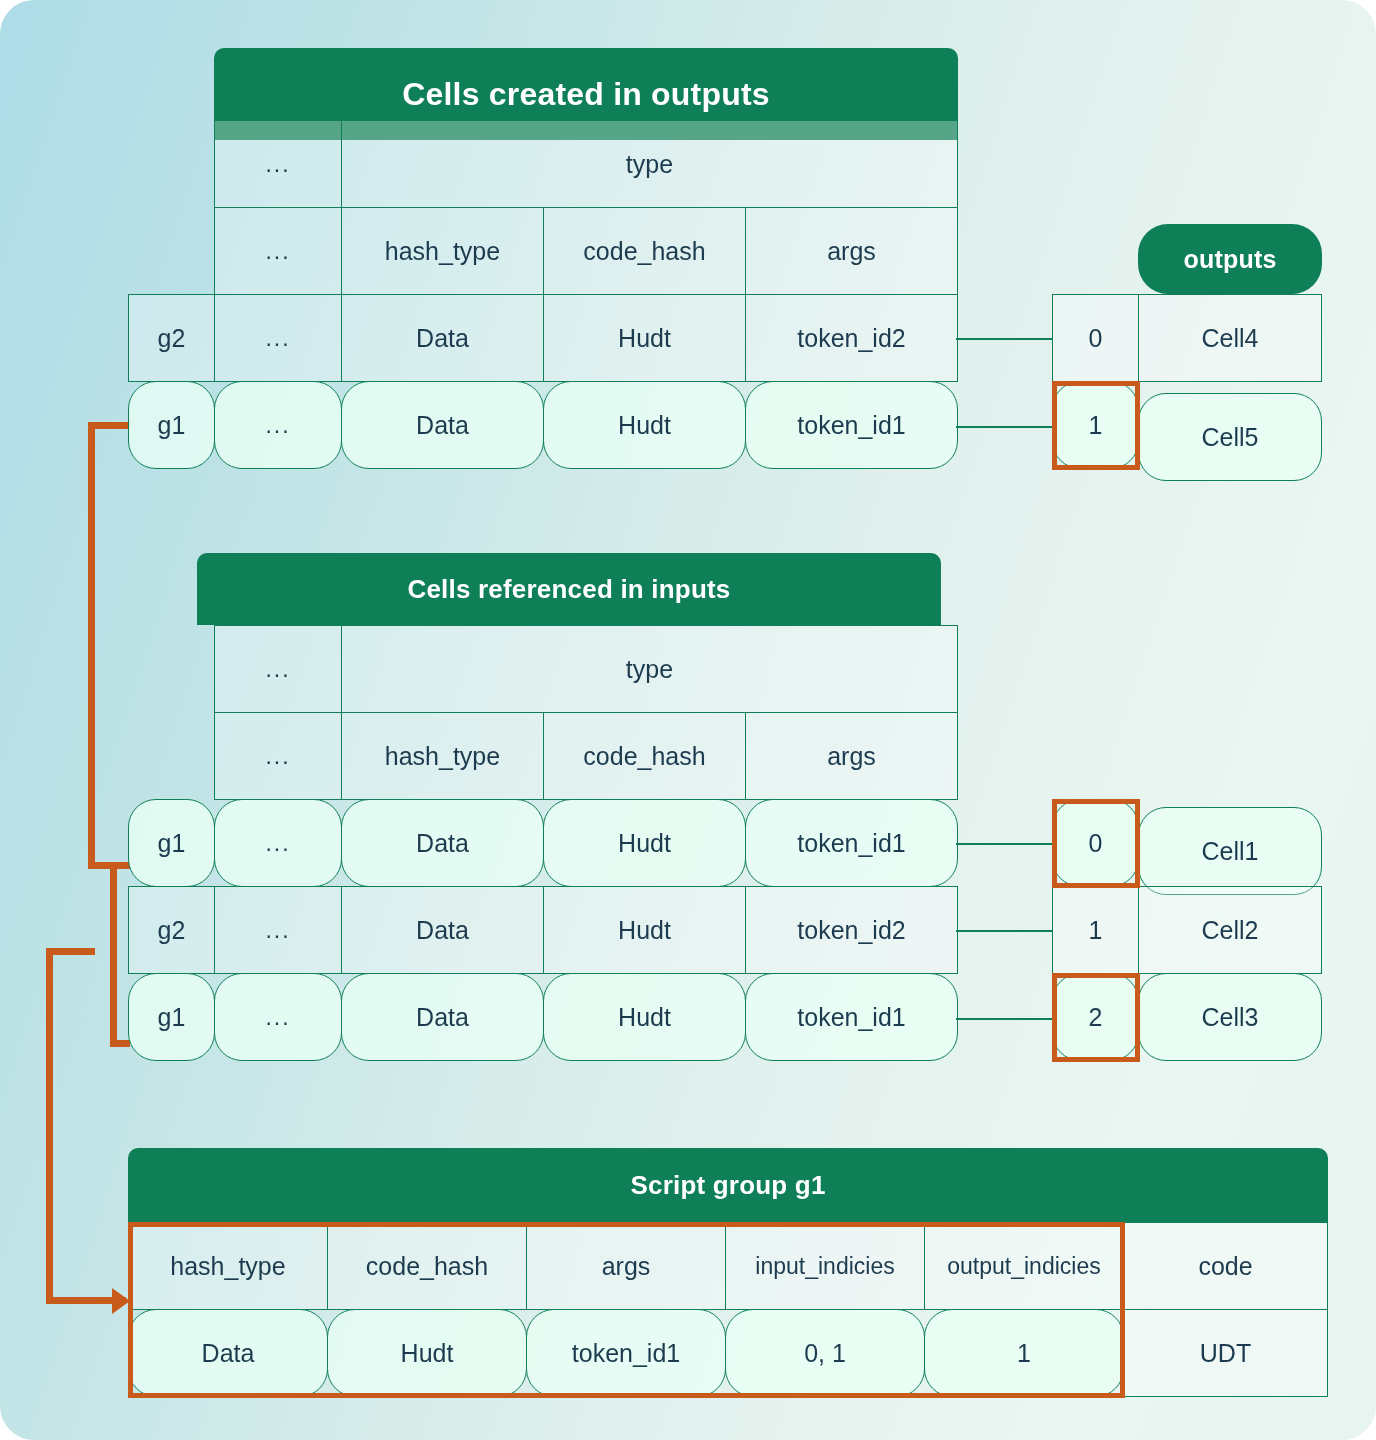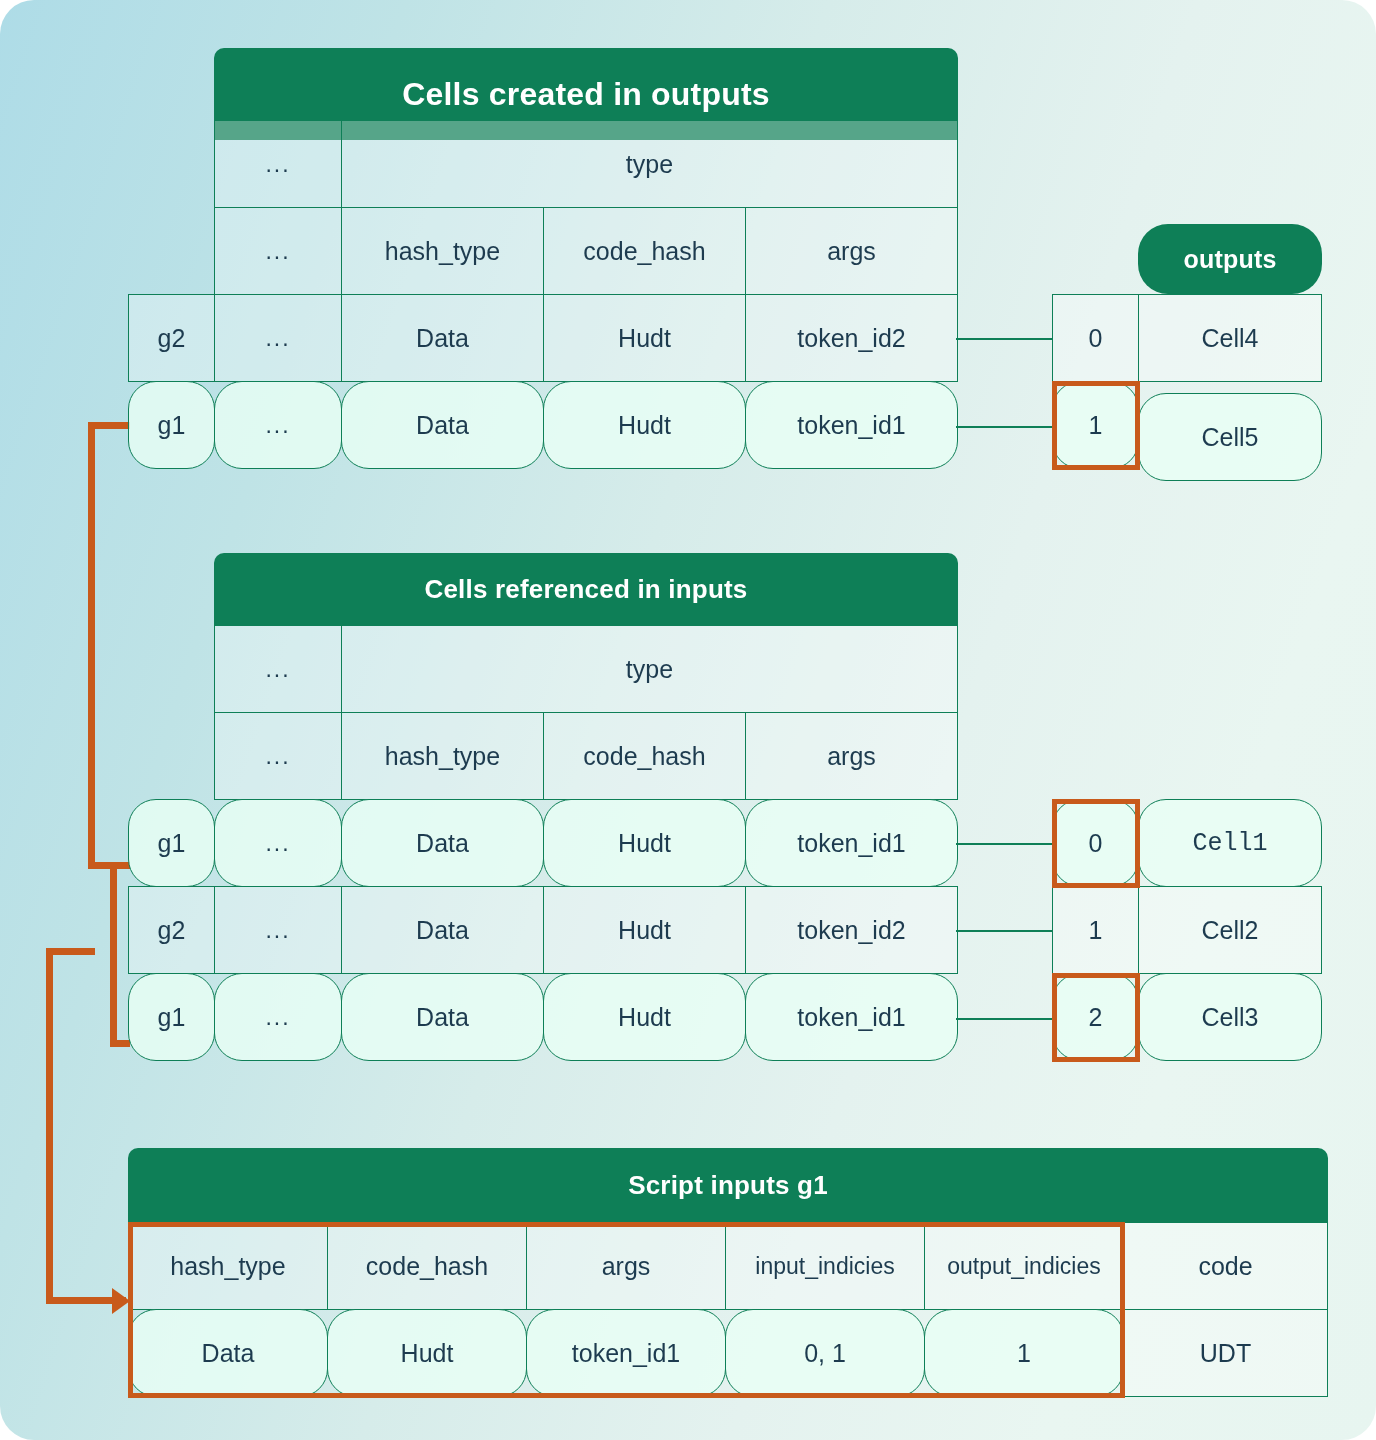--- a/index.html
+++ b/index.html
@@ -103,21 +103,21 @@
   <div class="cap" style="position:absolute;left:1138px;top:224px;width:184px;height:70px;font-size:25px;border-radius:30px;">outputs</div>
 
   <div style="position:absolute;left:1052px;top:294px;">
     <div class="cell dim" style="position:absolute;left:0px;top:0px;width:87px;height:88px;">0</div>
     <div class="cell dim" style="position:absolute;left:86px;top:0px;width:184px;height:88px;">Cell4</div>
     <div class="cell bright" style="position:absolute;left:0px;top:87px;width:87px;height:88px;">1</div>
     <div class="cell bright" style="position:absolute;left:86px;top:87px;width:184px;height:88px;margin-top:12px;">Cell5</div>
   </div>
   <div class="obox" style="left:1052px;top:381px;width:88px;height:89px;"></div>
 
-  <div class="tbl" style="left:214px;top:553px;width:744px;height:72px;">
+  <div class="tbl" style="left:197px;top:553px;width:744px;height:72px;">
     <div class="cap" style="width:744px;height:72px;font-size:26px;">Cells referenced in inputs</div>
   </div>
 
   <div class="grid" style="left:128px;top:625px;width:830px;height:438px;position:absolute;">
     <div class="cell dim" style="left:86px;top:0px;width:128px;height:88px;">
       <span class="dots">...</span>
     </div>
     <div class="cell dim" style="left:213px;top:0px;width:617px;height:88px;">type</div>
 
     <div class="cell dim" style="left:86px;top:87px;width:128px;height:88px;">
@@ -152,30 +152,30 @@
     <div class="cell bright" style="left:617px;top:348px;width:213px;height:88px;">token_id1</div>
   </div>
 
   <div class="conn" style="left:956px;top:843px;width:96px;"></div>
   <div class="conn" style="left:956px;top:930px;width:96px;"></div>
   <div class="conn" style="left:956px;top:1018px;width:96px;"></div>
 
 
   <div style="position:absolute;left:1052px;top:799px;">
     <div class="cell bright" style="position:absolute;left:0px;top:0px;width:87px;height:88px;">0</div>
-    <div class="cell bright" style="position:absolute;left:86px;top:0px;width:184px;height:88px;font-family:Liberation Mono, monospace;">Cell1</div>
+    <div class="cell bright" style="position:absolute;left:86px;top:8px;width:184px;height:88px;">Cell1</div>
     <div class="cell dim" style="position:absolute;left:0px;top:87px;width:87px;height:88px;">1</div>
     <div class="cell dim" style="position:absolute;left:86px;top:87px;width:184px;height:88px;">Cell2</div>
     <div class="cell bright" style="position:absolute;left:0px;top:174px;width:87px;height:88px;">2</div>
     <div class="cell bright" style="position:absolute;left:86px;top:174px;width:184px;height:88px;">Cell3</div>
   </div>
   <div class="obox" style="left:1052px;top:799px;width:88px;height:89px;"></div>
   <div class="obox" style="left:1052px;top:973px;width:88px;height:89px;"></div>
 
-  <div class="cap" style="position:absolute;left:128px;top:1148px;width:1200px;height:74px;font-size:26px;">Script inputs g1</div>
+  <div class="cap" style="position:absolute;left:128px;top:1148px;width:1200px;height:74px;font-size:26px;">Script group g1</div>
 
   <div style="position:absolute;left:128px;top:1222px;">
 
     <div class="cell dim" style="position:absolute;left:0px;top:0px;width:200px;height:88px;">hash_type</div>
     <div class="cell dim" style="position:absolute;left:199px;top:0px;width:200px;height:88px;">code_hash</div>
     <div class="cell dim" style="position:absolute;left:398px;top:0px;width:200px;height:88px;">args</div>
     <div class="cell dim" style="position:absolute;left:597px;top:0px;width:200px;height:88px;font-size:23px;text-align:right;">input_indicies</div>
     <div class="cell dim" style="position:absolute;left:796px;top:0px;width:200px;height:88px;font-size:23px;">output_indicies</div>
     <div class="cell dim" style="position:absolute;left:995px;top:0px;width:205px;height:88px;">code</div>
 

